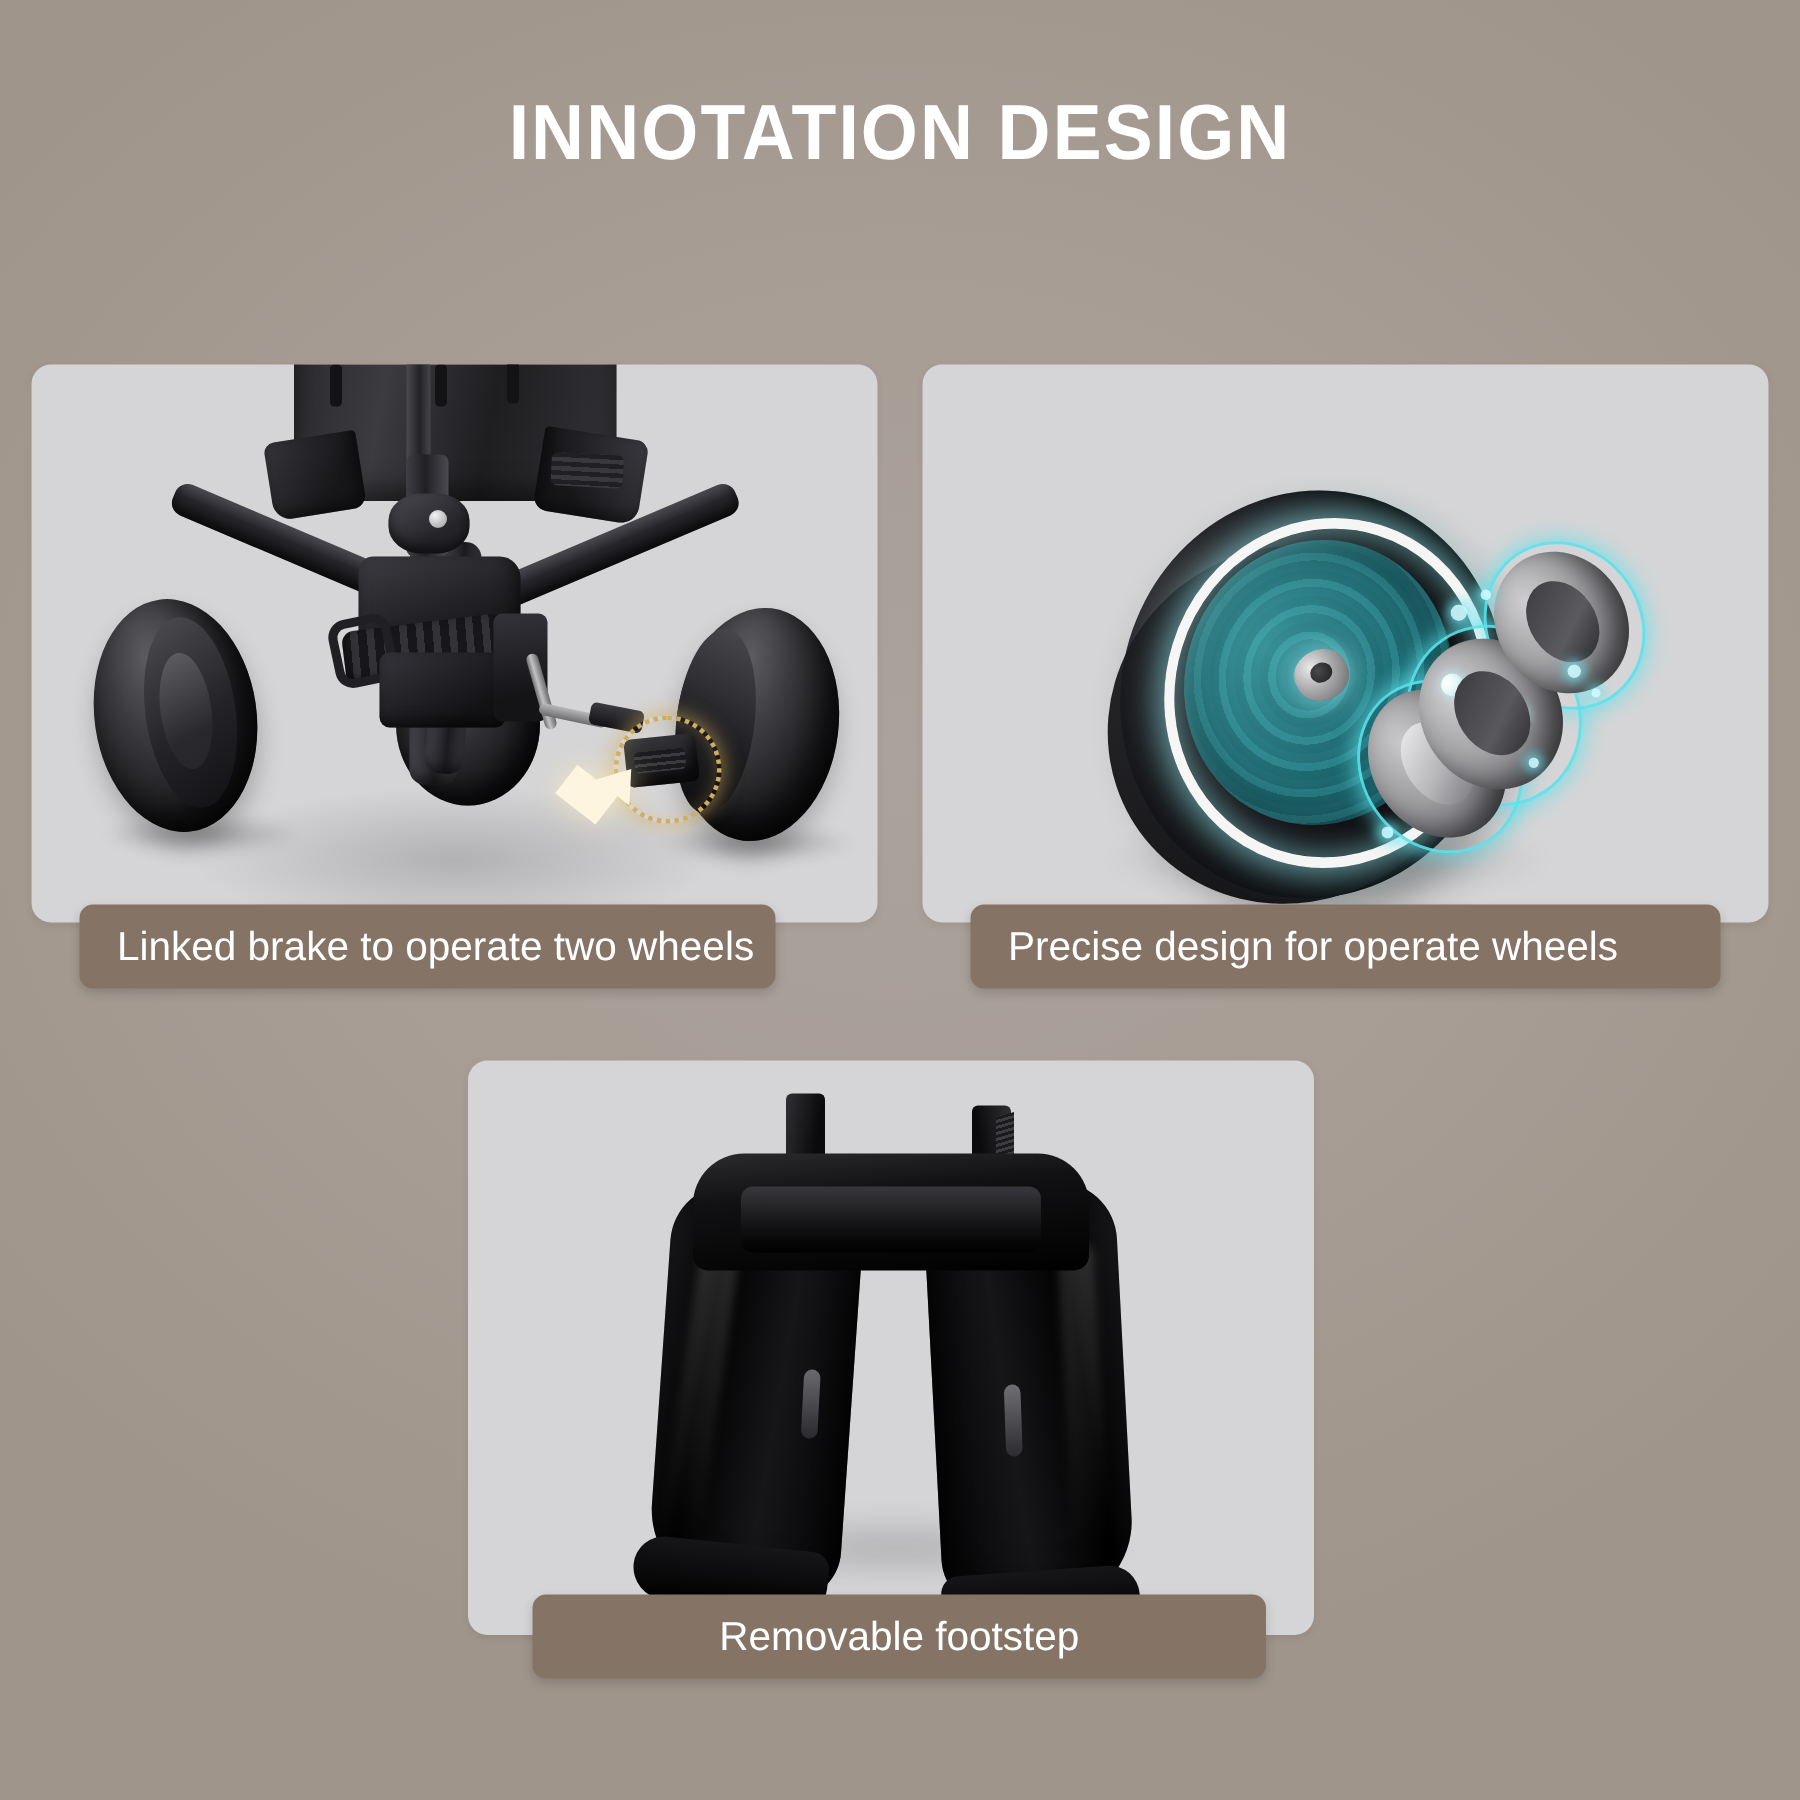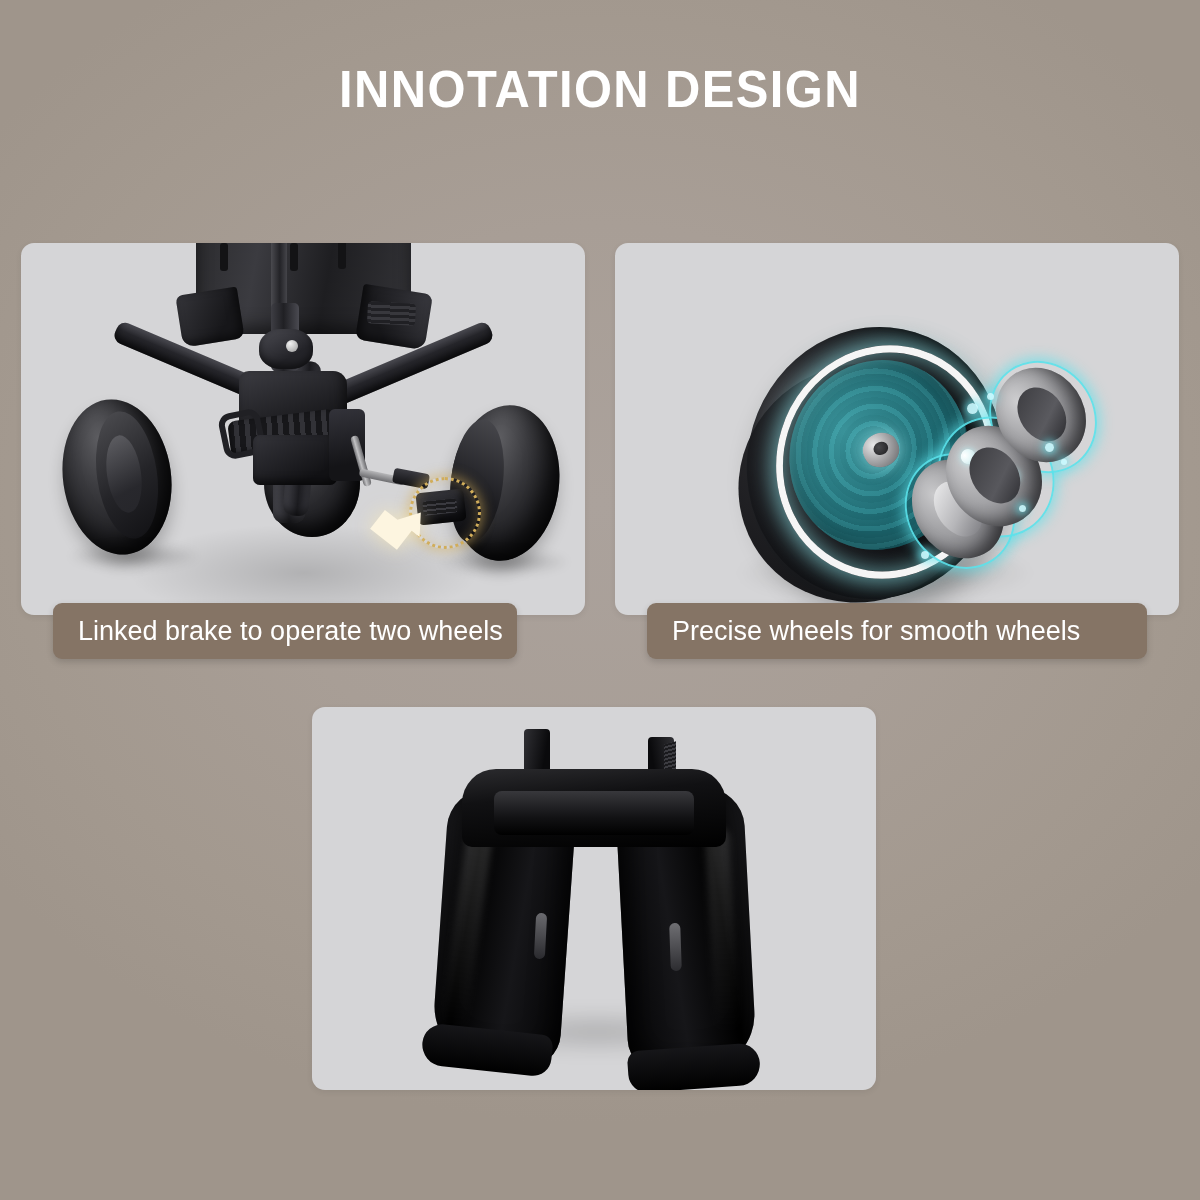--- a/index.html
+++ b/index.html
@@ -488,21 +488,21 @@
       <div class="brg brg-c"></div>
 
       <div class="gdot" style="left:352px;top:160px;width:11px;height:11px;"></div>
       <div class="gdot" style="left:372px;top:150px;width:7px;height:7px;"></div>
       <div class="gdot" style="left:430px;top:200px;width:9px;height:9px;"></div>
       <div class="gdot" style="left:446px;top:216px;width:6px;height:6px;"></div>
       <div class="gdot" style="left:306px;top:308px;width:8px;height:8px;"></div>
       <div class="gdot" style="left:404px;top:262px;width:7px;height:7px;"></div>
     </div>
   </div>
-  <div class="caption" id="cap2">Precise wheels for smooth wheels</div>
+  <div class="caption" id="cap2">Precise design for operate wheels</div>
 
   <div class="panel" id="panel3">
     <div class="panel-inner p3wrap">
       <div class="fs-shadow"></div>
 
       <div class="fs-tabL"></div>
       <div class="fs-tabR"></div>
 
       <div class="fs-legL"></div>
       <div class="fs-legR"></div>
@@ -510,14 +510,15 @@
       <div class="fs-top"></div>
       <div class="fs-bridge"></div>
 
       <div class="fs-footL"></div>
       <div class="fs-footR"></div>
 
       <div class="fs-slotL"></div>
       <div class="fs-slotR"></div>
     </div>
   </div>
+  <div class="caption" id="cap3">Removable footstep</div>
 
 </div>
 
 </body></html>

